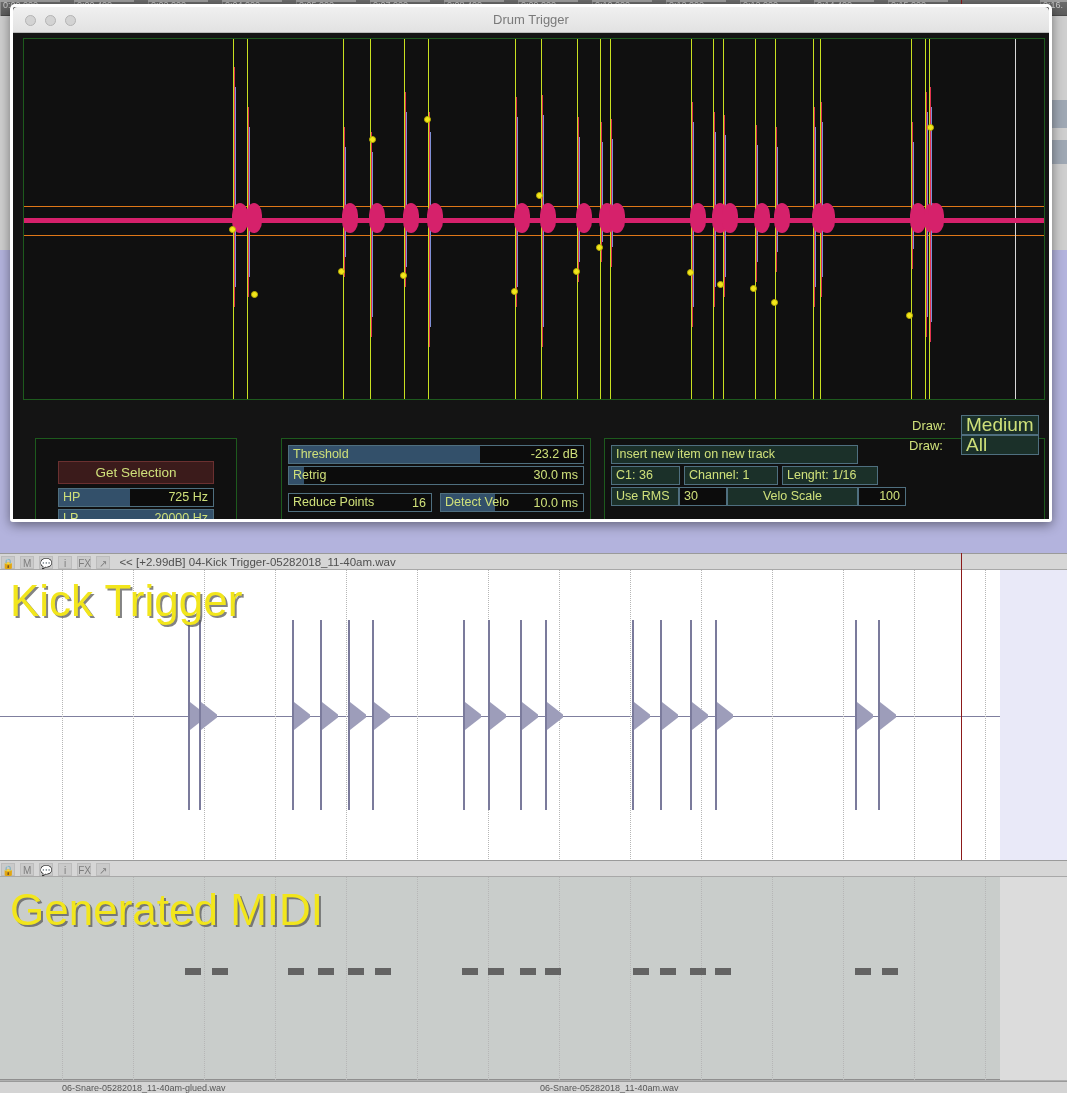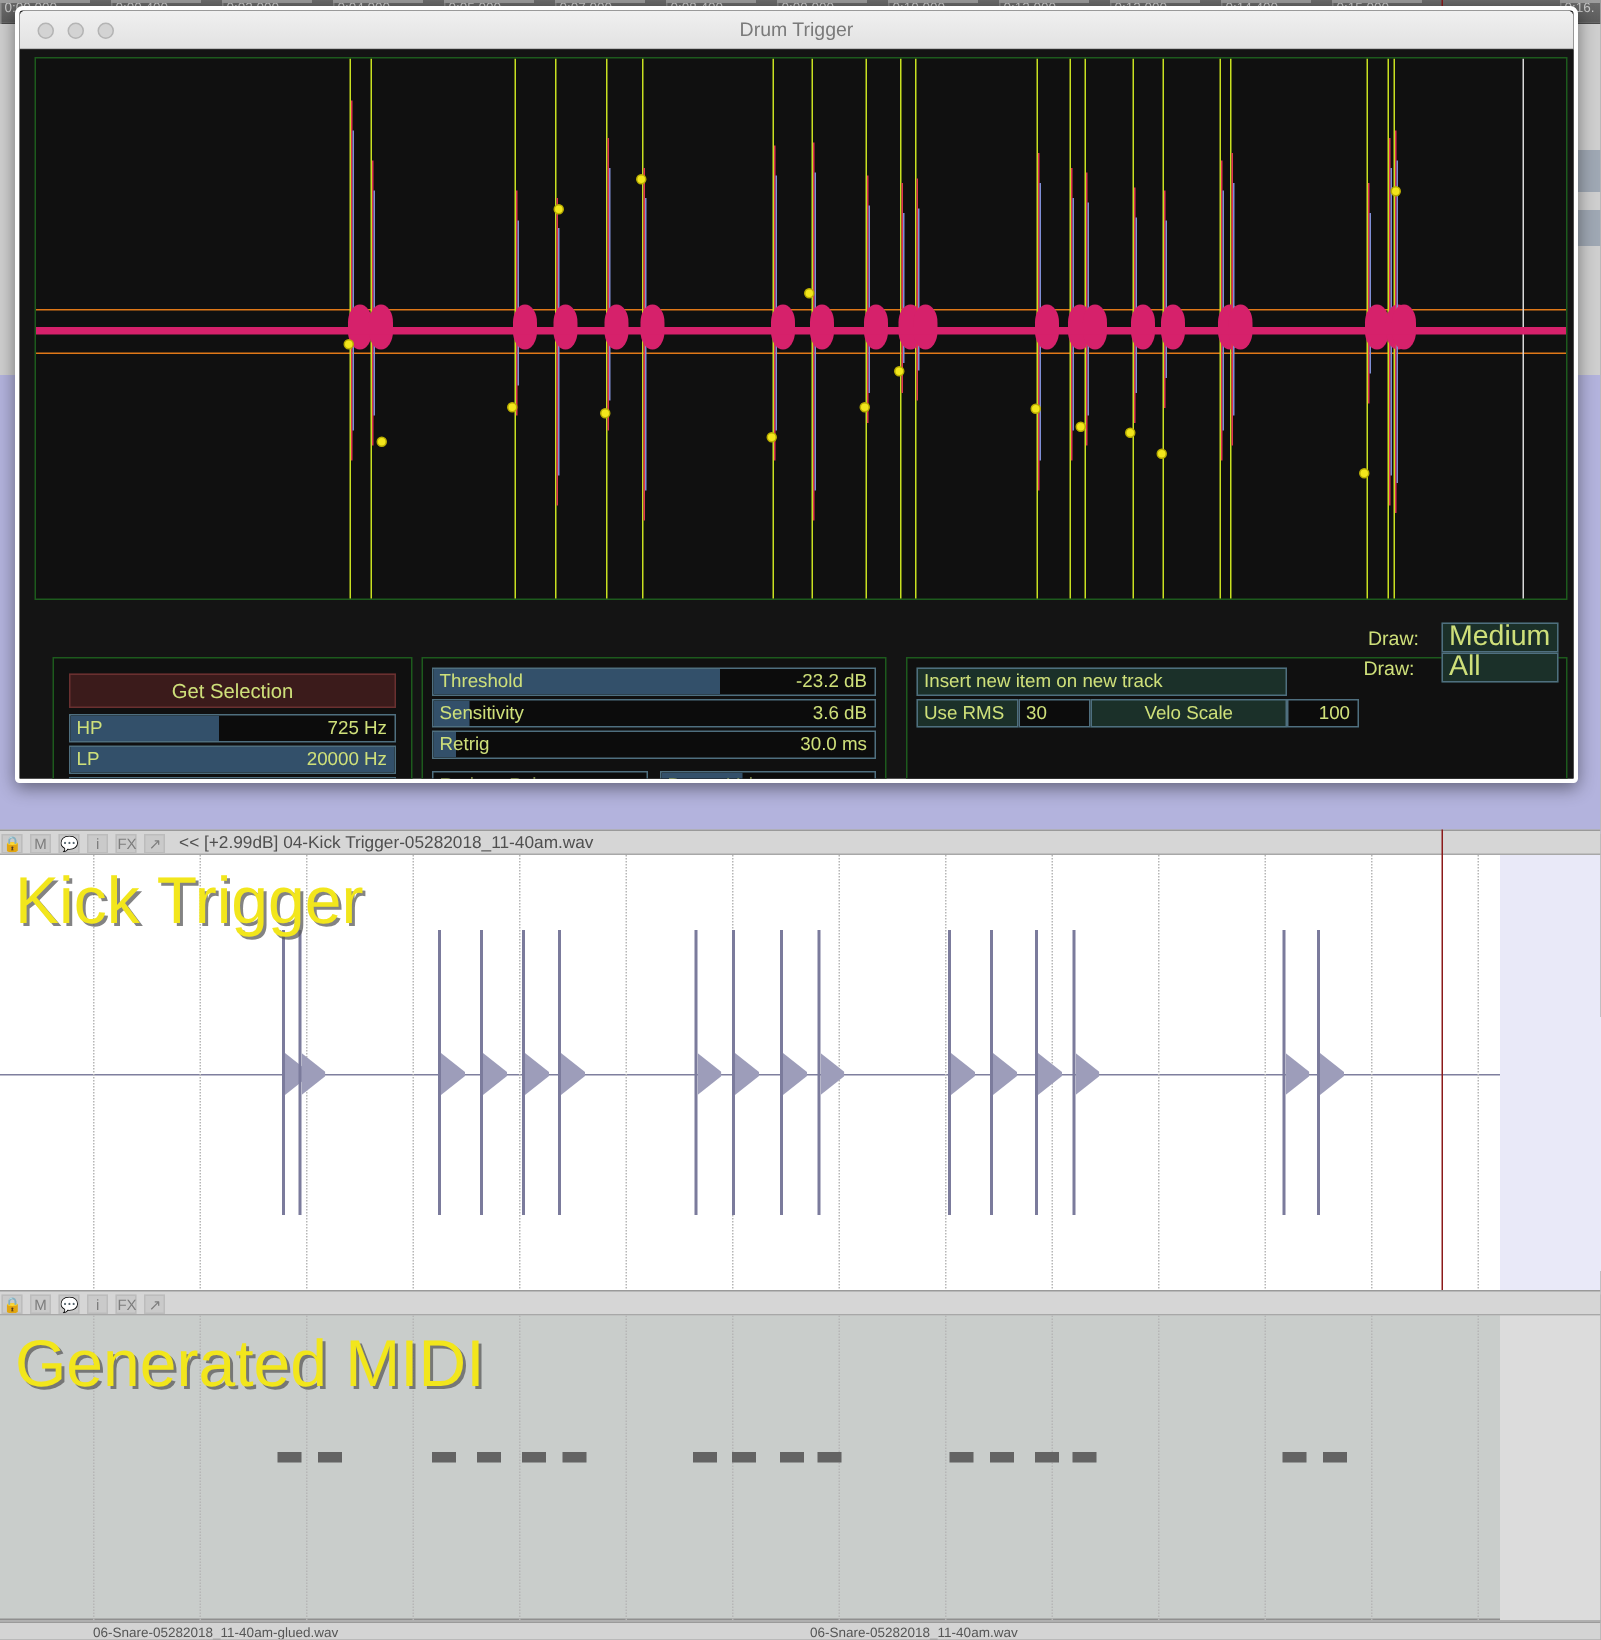--- a/index.html
+++ b/index.html
@@ -307,21 +307,21 @@
           <div class="velo-dot" style="left: 549px; top: 229px;"></div>
           <div class="velo-dot" style="left: 572px; top: 205px;"></div>
           <div class="velo-dot" style="left: 663px; top: 230px;"></div>
           <div class="velo-dot" style="left: 693px; top: 242px;"></div>
           <div class="velo-dot" style="left: 726px; top: 246px;"></div>
           <div class="velo-dot" style="left: 747px; top: 260px;"></div>
           <div class="velo-dot" style="left: 882px; top: 273px;"></div>
           <div class="velo-dot" style="left: 903px; top: 85px;"></div>
         </div>
 
-      <div class="panel" style="left:22px;top:405px;width:240px;height:96px;padding:10px;">
+      <div class="panel" style="left:22px;top:405px;width:202px;height:96px;padding:22px;">
         <div class="bigbtn">Get Selection</div>
         <div class="ctl">
           <div class="fill" id="hpfill" style="width: 46%;"></div>
           <span class="lbl">HP</span>
           <span class="val">725 Hz</span>
         </div>
         <div class="ctl">
           <div class="fill" id="lpfill" style="width: 100%;"></div>
           <span class="lbl">LP</span>
           <span class="val">20000 Hz</span>
@@ -331,25 +331,20 @@
           <span class="lbl">Out Gain</span>
           <span class="val">0.0 dB</span>
         </div>
       </div>
 
       <div class="panel" style="left:268px;top:405px;width:310px;height:96px;padding:6px;">
         <div class="ctl">
           <div class="fill" id="thfill" style="width: 65%;"></div>
           <span class="lbl">Threshold</span>
           <span class="val">-23.2 dB</span>
-        </div>
-        <div class="ctl">
-          <div class="fill" id="snfill" style="width: 8%;"></div>
-          <span class="lbl">Sensitivity</span>
-          <span class="val">3.6 dB</span>
         </div>
         <div class="ctl">
           <div class="fill" id="rtfill" style="width: 5%;"></div>
           <span class="lbl">Retrig</span>
           <span class="val">30.0 ms</span>
         </div>
         <div class="row" style="margin-top:8px;">
           <div class="dkfield" style="width:144px;margin-right:8px;">
             <span>Reduce Points</span>
             <span class="rv">16</span>
@@ -357,20 +352,25 @@
           <div class="dkfield" style="width:144px;">
             <div class="fill" id="dvfill" style="position: absolute; left: 0px; top: 0px; bottom: 0px; background: rgb(51, 80, 106); width: 38%;"></div>
             <span style="position:relative;z-index:2;">Detect Velo</span>
             <span class="rv" style="z-index:2;">10.0 ms</span>
           </div>
         </div>
       </div>
 
       <div class="panel" style="left:591px;top:405px;width:441px;height:96px;padding:6px;border-color:#1d5a1d;">
         <div class="flatbtn" style="width:247px;">Insert new item on new track</div>
+        <div class="row" style="margin-bottom:2px;">
+          <div class="flatbtn" style="width:69px;margin-right:4px;margin-bottom:0;">C1: 36</div>
+          <div class="flatbtn" style="width:94px;margin-right:4px;margin-bottom:0;">Channel: 1</div>
+          <div class="flatbtn" style="width:96px;margin-bottom:0;">Lenght: 1/16</div>
+        </div>
         <div class="row">
           <div class="flatbtn" style="width:68px;margin-bottom:0;">Use RMS</div>
           <div class="dkfield" style="width:48px;">
             <span>30</span>
           </div>
           <div class="flatbtn" style="width:131px;margin-bottom:0;text-align:center;padding-left:0;">
             <span>Velo Scale</span>
           </div>
           <div class="dkfield" style="width:48px;text-align:right;padding-right:5px;">
             <span>100</span>

